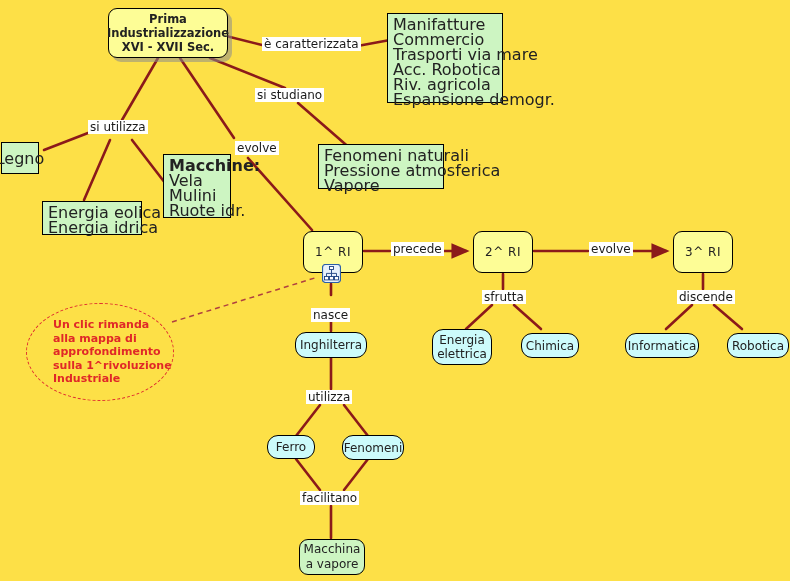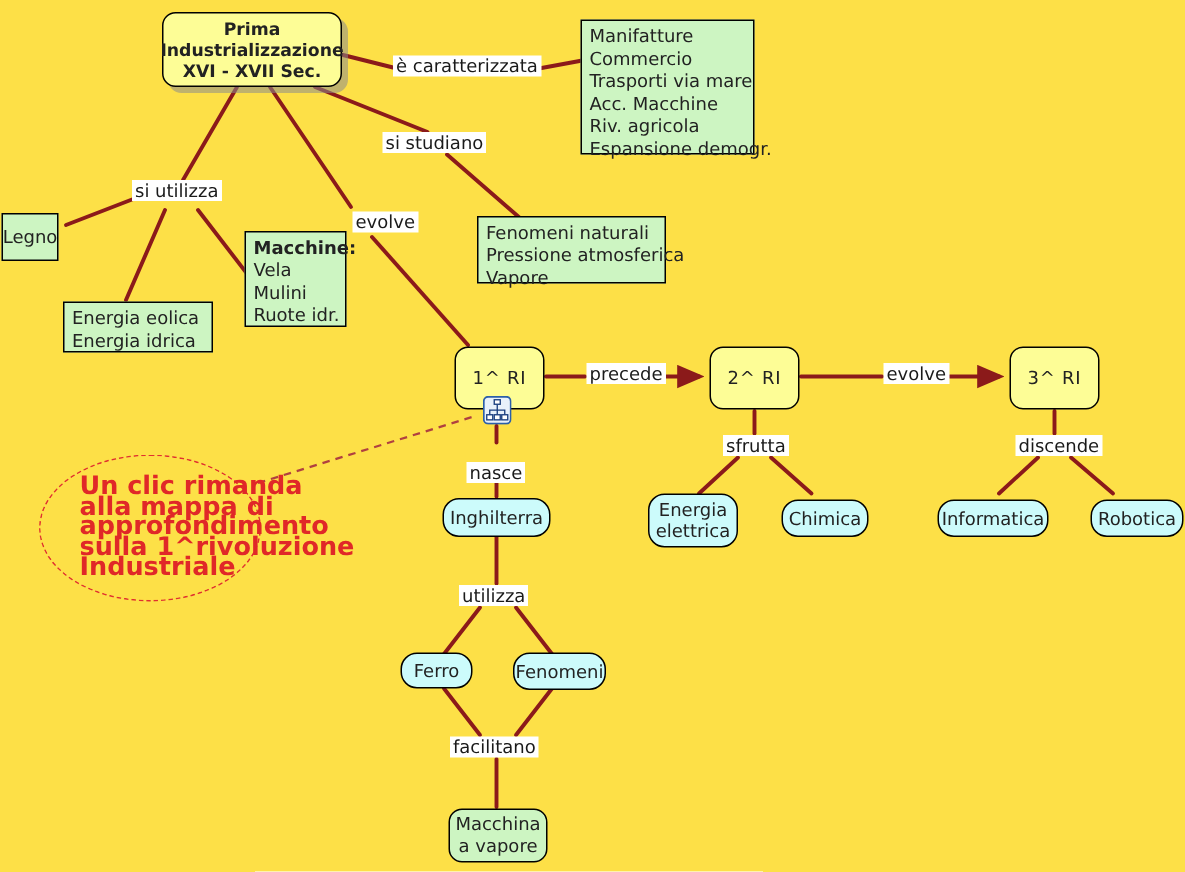--- a/index.html
+++ b/index.html
@@ -54,21 +54,21 @@
   }
   .node-yellow.shadowed {
     box-shadow: 4px 4px 0 rgba(140,140,140,0.55);
   }
   .node-green {
     background: #cdf5c2;
     border: 1.3px solid #000000;
     border-radius: 0;
     align-items: flex-start;
     text-align: left;
-    font-size: 12px;
+    font-size: 16px;
     line-height: 15px;
     padding: 3px 5px;
     justify-content: flex-start;
   }
   .node-green-round {
     background: #cdf5c2;
     border: 1.3px solid #000000;
     border-radius: 9px;
     font-size: 12px;
     line-height: 15px;
@@ -96,21 +96,21 @@
     box-sizing: border-box;
     border: 1.6px dashed #e03030;
     border-radius: 50%;
     display: flex;
     align-items: center;
     justify-content: flex-start;
     z-index: 4;
   }
   .callout-text {
     color: #e02828;
-    font-size: 17px;
+    font-size: 11px;
     line-height: 13.5px;
     font-weight: bold;
     white-space: pre;
     padding-left: 26px;
   }
   .map-icon {
     position: absolute;
     width: 19px;
     height: 19px;
     z-index: 8;
@@ -181,21 +181,21 @@
   <div class="node node-yellow shadowed" style="left:108px; top:8px; width:120px; height:50px;">
     <span>Prima
 Industrializzazione
 XVI - XVII Sec.</span>
   </div>
 
   <div class="node node-green" style="left:387px; top:13px; width:116px; height:90px;">
     <span class="gline">Manifatture</span>
     <span class="gline">Commercio</span>
     <span class="gline">Trasporti via mare</span>
-    <span class="gline">Acc. Macchine</span>
+    <span class="gline">Acc. Robotica</span>
     <span class="gline">Riv. agricola</span>
     <span class="gline">Espansione demogr.</span>
   </div>
 
   <div class="node node-green" style="left:1px; top:142px; width:38px; height:32px; align-items:center; justify-content:center;">
     <span>Legno</span>
   </div>
 
   <div class="node node-green" style="left:42px; top:201px; width:100px; height:34px;">
     <span class="gline">Energia eolica</span>

